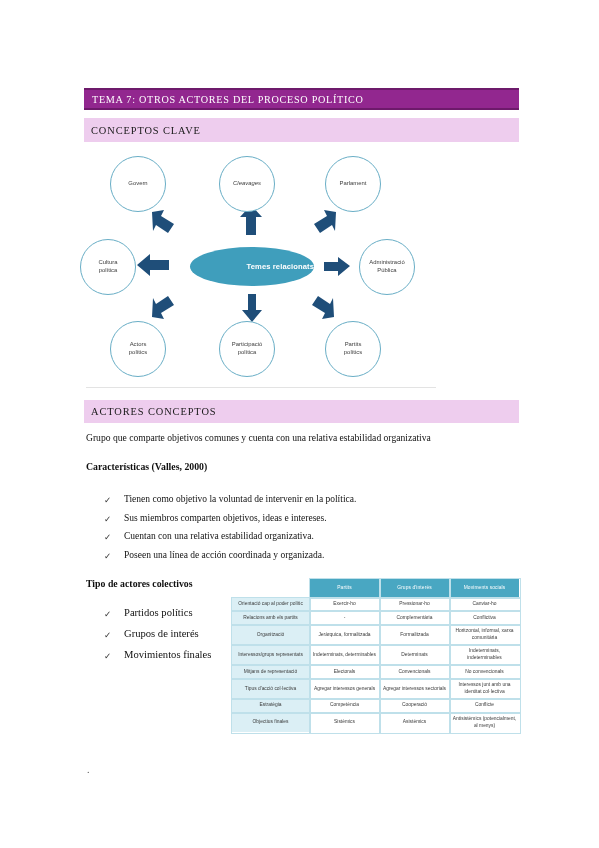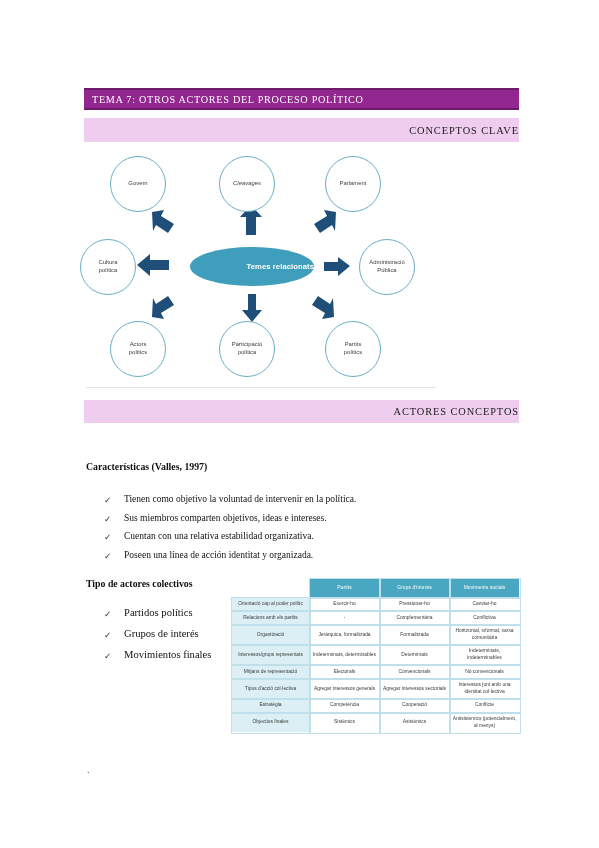--- a/index.html
+++ b/index.html
@@ -47,21 +47,20 @@
   }
 
   .sub-banner {
     position: absolute;
     left: 84px;
     width: 435px;
     height: 24px;
     background: #eecdee;
     display: flex;
     align-items: center;
-    justify-content: flex-end;
   }
   .sub-banner span {
     color: #1a1a1a;
     font-size: 10.4px;
     letter-spacing: 0.9px;
     padding-left: 7px;
   }
   #banner-conceptos { top: 118px; }
   #banner-actores   { top: 400px; height: 23px; }
 
@@ -321,28 +320,29 @@
     <div class="node" style="left:241px; top:173px;">
       <span style="white-space:pre-line;">Partits
 polítics</span>
     </div>
   </div>
 
   <div class="sub-banner" id="banner-actores">
     <span>ACTORES CONCEPTOS</span>
   </div>
 
-
-  <div class="para" id="p-carac">Características (Valles, 1997)</div>
+  <div class="para" id="p-grupo">Grupo que comparte objetivos comunes y cuenta con una relativa estabilidad organizativa</div>
+
+  <div class="para" id="p-carac">Características (Valles, 2000)</div>
 
   <ul class="check-list" id="list-caracteristicas">
     <li><span class="tick">✓</span><span>Tienen como objetivo la voluntad de intervenir en la política.</span></li>
     <li><span class="tick">✓</span><span>Sus miembros comparten objetivos, ideas e intereses.</span></li>
     <li><span class="tick">✓</span><span>Cuentan con una relativa estabilidad organizativa.</span></li>
-    <li><span class="tick">✓</span><span>Poseen una línea de acción identitat y organizada.</span></li>
+    <li><span class="tick">✓</span><span>Poseen una línea de acción coordinada y organizada.</span></li>
   </ul>
 
   <div class="para" id="p-tipo">Tipo de actores colectivos</div>
 
   <ul class="check-list" id="list-tipos">
     <li><span class="tick">✓</span><span>Partidos polítics</span></li>
     <li><span class="tick">✓</span><span>Grupos de interés</span></li>
     <li><span class="tick">✓</span><span>Movimientos finales</span></li>
   </ul>
 

